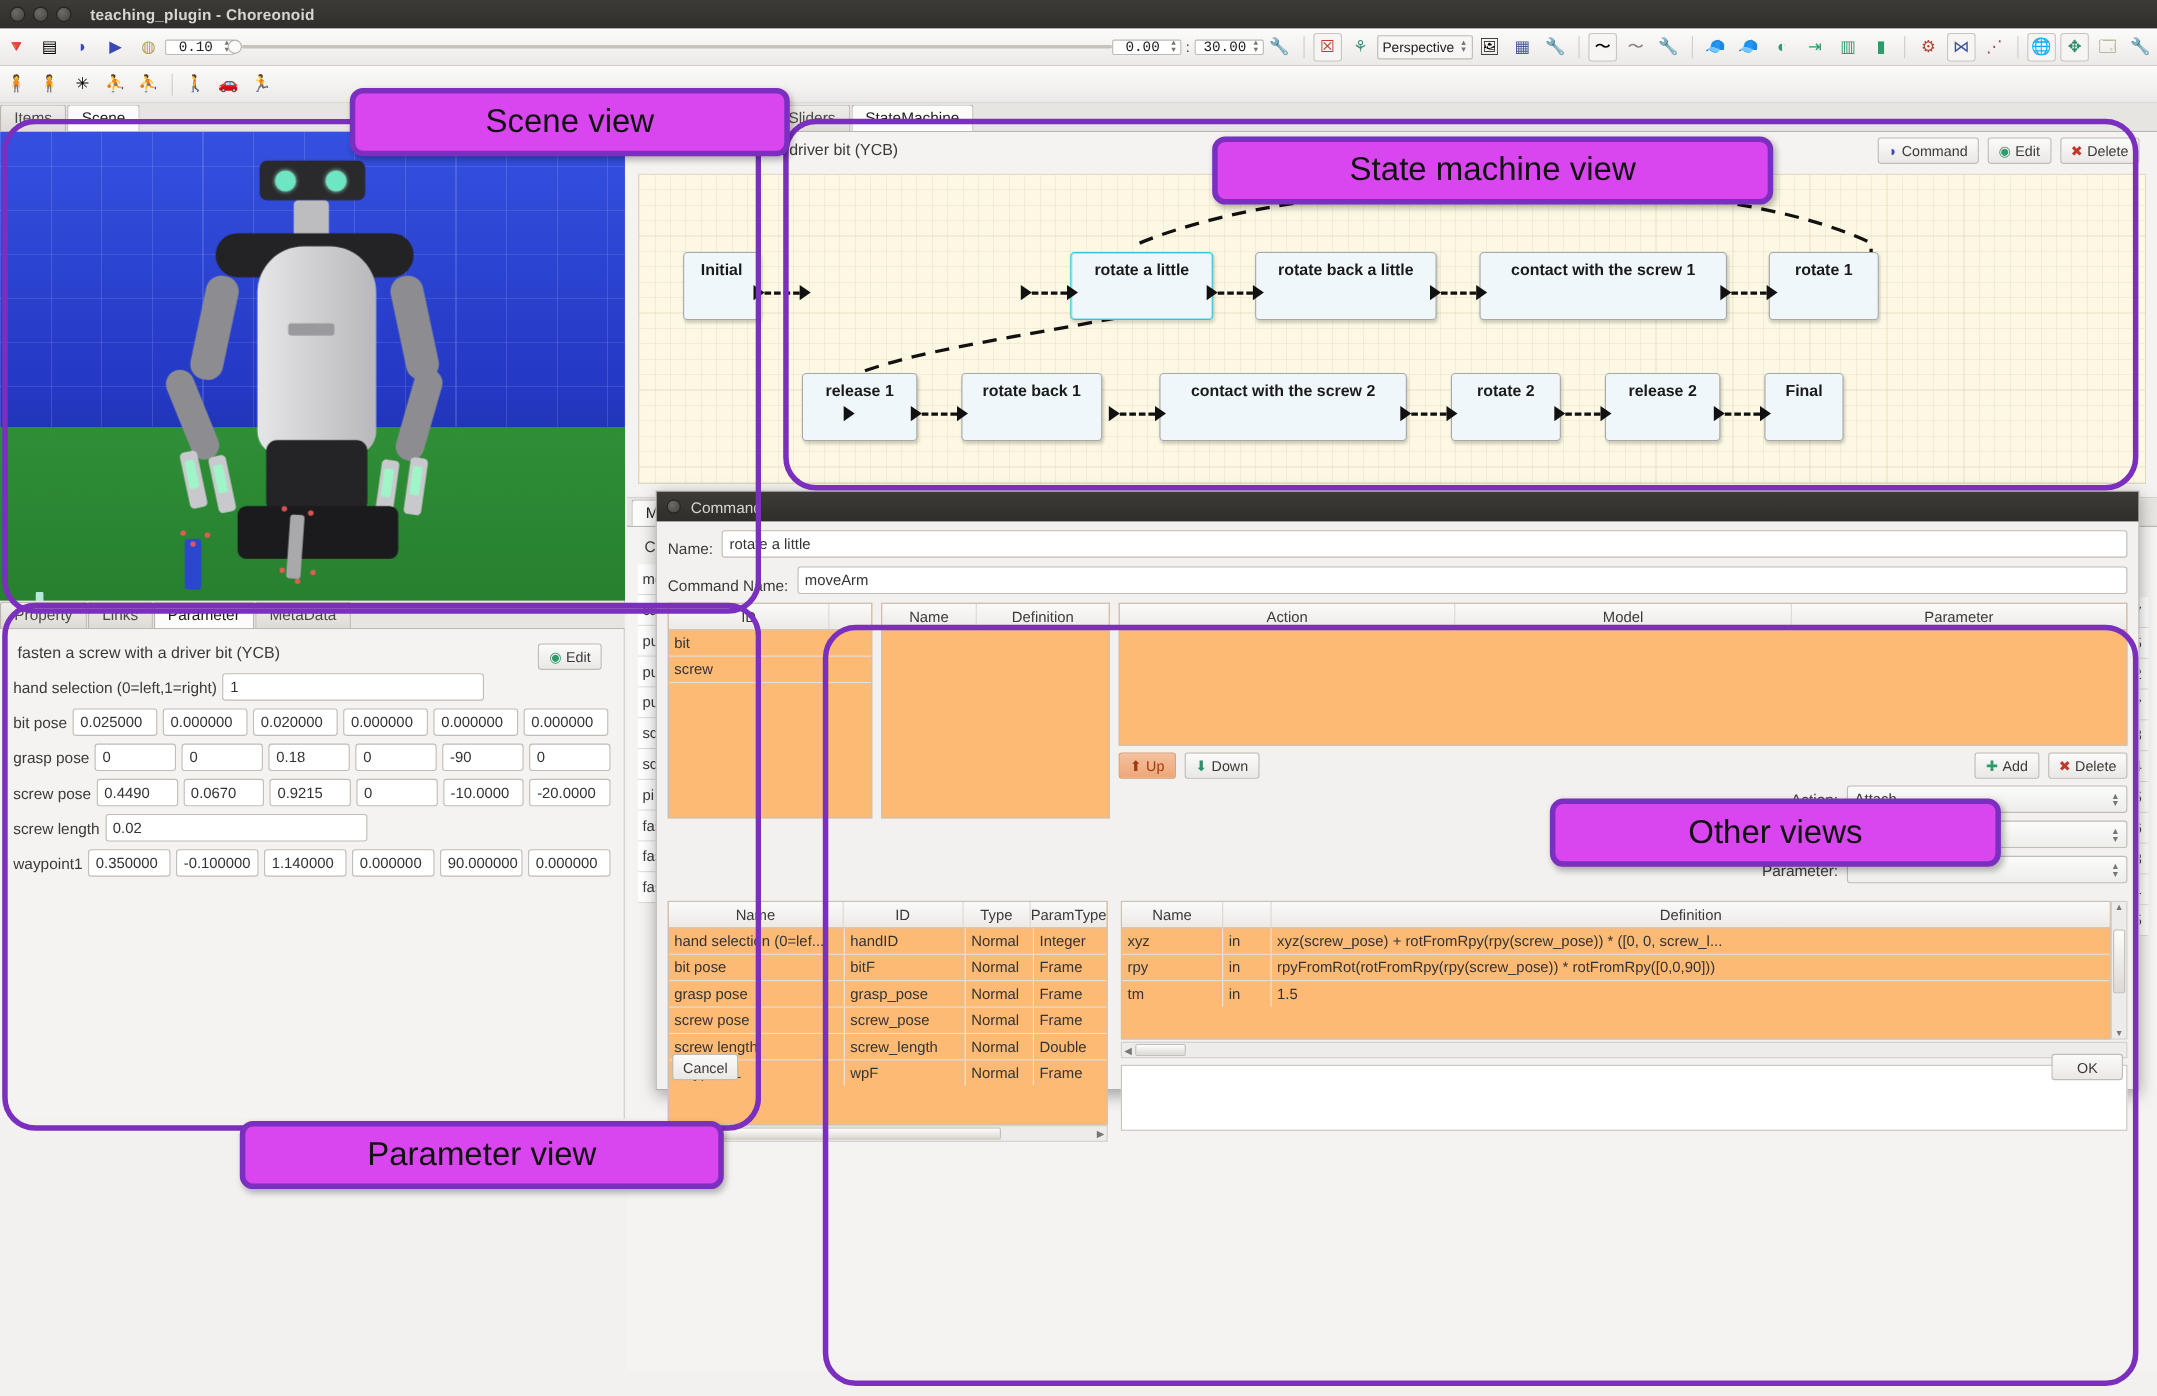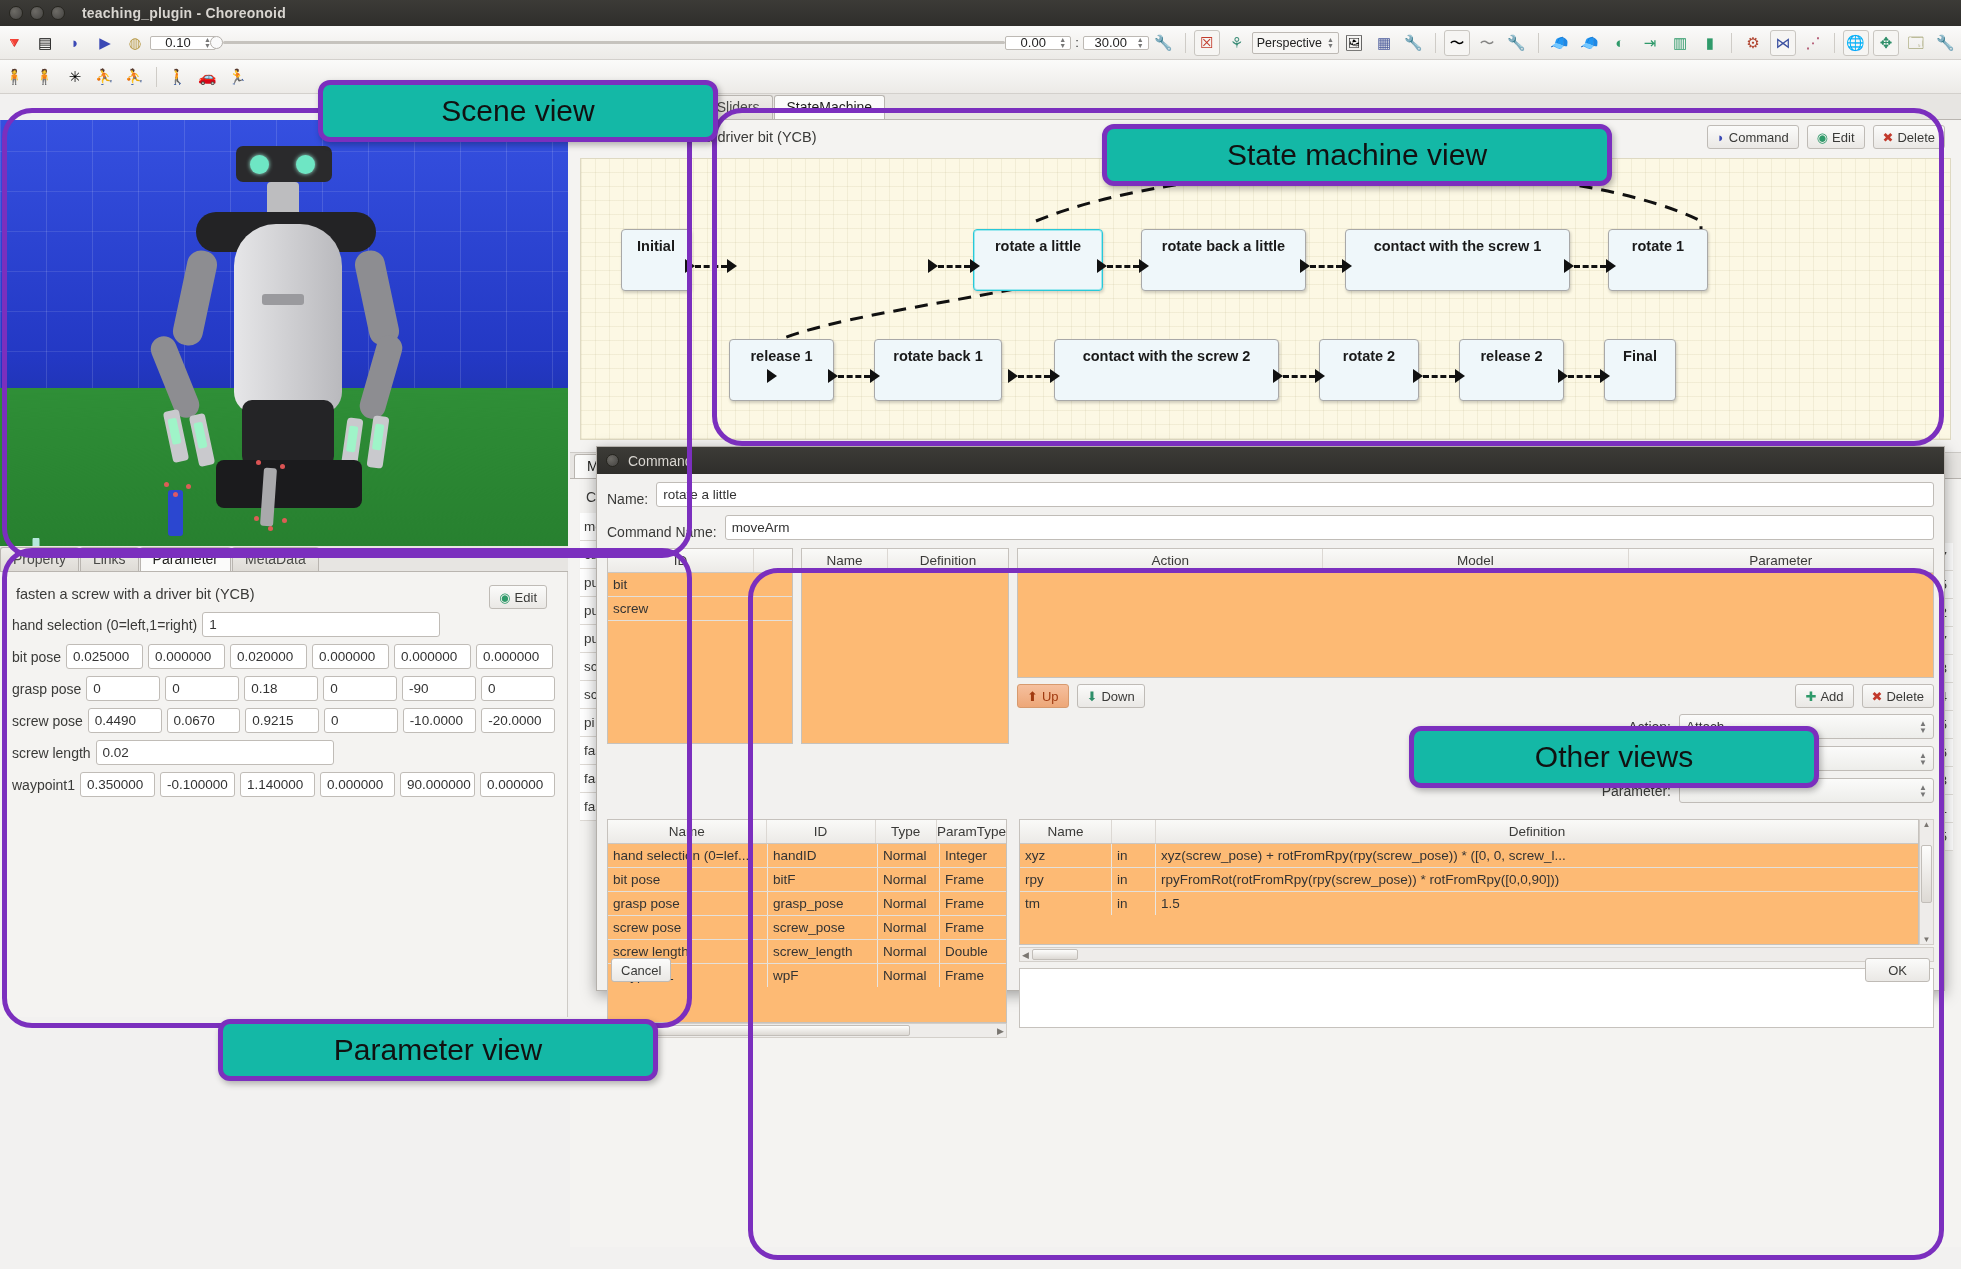--- a/index.html
+++ b/index.html
@@ -46,21 +46,21 @@
     width: 26px; height: 26px; margin: 0 2px;
     display: flex; align-items: center; justify-content: center;
     font-size: 15px; line-height: 1;
     border-radius: 3px; cursor: default; flex: none;
   }
   .ticon.framed { border: 1px solid #c9c6c1; background: #f6f5f3; }
   .tsep { width: 1px; height: 20px; background: #cfccc7; margin: 0 6px; flex: none; }
   .tspin {
     height: 14px; border: 1px solid #bdb9b4; background: #fff;
     font-size: 13px; display: flex; align-items: center;
-    padding: 0 4px; border-radius: 2px; flex: none;
+    padding: 0 4px; border-radius: 2px; flex: none; font-family: Liberation Mono, monospace;
   }
   .tspin .val { min-width: 46px; text-align: center; color: #222; }
   .tspin .arrows {
     margin-left: 3px; font-size: 7px; line-height: 6px; color: #777;
     display: flex; flex-direction: column;
   }
   .tslider { flex: 1 1 auto; height: 22px; display: flex; align-items: center; min-width: 20px; }
   .tslider .track { height: 3px; background: #c6c3be; width: 100%; border-radius: 2px; }
   .tslider .knob {
     width: 13px; height: 13px; border-radius: 50%;
@@ -259,21 +259,21 @@
                     border: 1px solid #c2beb9; border-radius: 2px; margin-top: 16px; }
   .dlg-foot { position: absolute; left: 0; bottom: 0; width: 100%; height: 44px;
               display: flex; align-items: center; padding: 0 14px; }
 
   
   .anno-ring {
     position: absolute; border: 5px solid #7b2fbe; border-radius: 30px;
     pointer-events: none;
   }
   .anno-label {
-    position: absolute; background: #14b8a6; border: 5px solid #7b2fbe;
+    position: absolute; background: #d946ef; border: 5px solid #7b2fbe;
     border-radius: 12px; display: flex; align-items: center; justify-content: center;
     font-size: 30px; color: #111; box-shadow: 2px 3px 6px rgba(0,0,0,.28);
     white-space: nowrap; padding: 0 18px; text-align: center;
   }
 </style>
 </head>
 <body>
 
 <div id="root">
 
@@ -357,20 +357,24 @@
     <span class="ticon">🧍</span>
     <span class="ticon">✳</span>
     <span class="ticon">⛹</span>
     <span class="ticon">⛹</span>
     <span class="tsep"></span>
     <span class="ticon">🚶</span>
     <span class="ticon">🚗</span>
     <span class="ticon">🏃</span>
   </div>
 
+  <div class="lefttabs">
+    <div class="tab">Items</div>
+    <div class="tab active">Scene</div>
+  </div>
 
   <div id="sceneview">
     <div class="grid-bg"></div>
     <div class="floor"></div>
     <div class="robot">
       <div class="r-head">
         <span class="r-eye" style="left:14px"></span>
         <span class="r-eye" style="left:60px"></span>
       </div>
       <div class="r-neck"></div>

